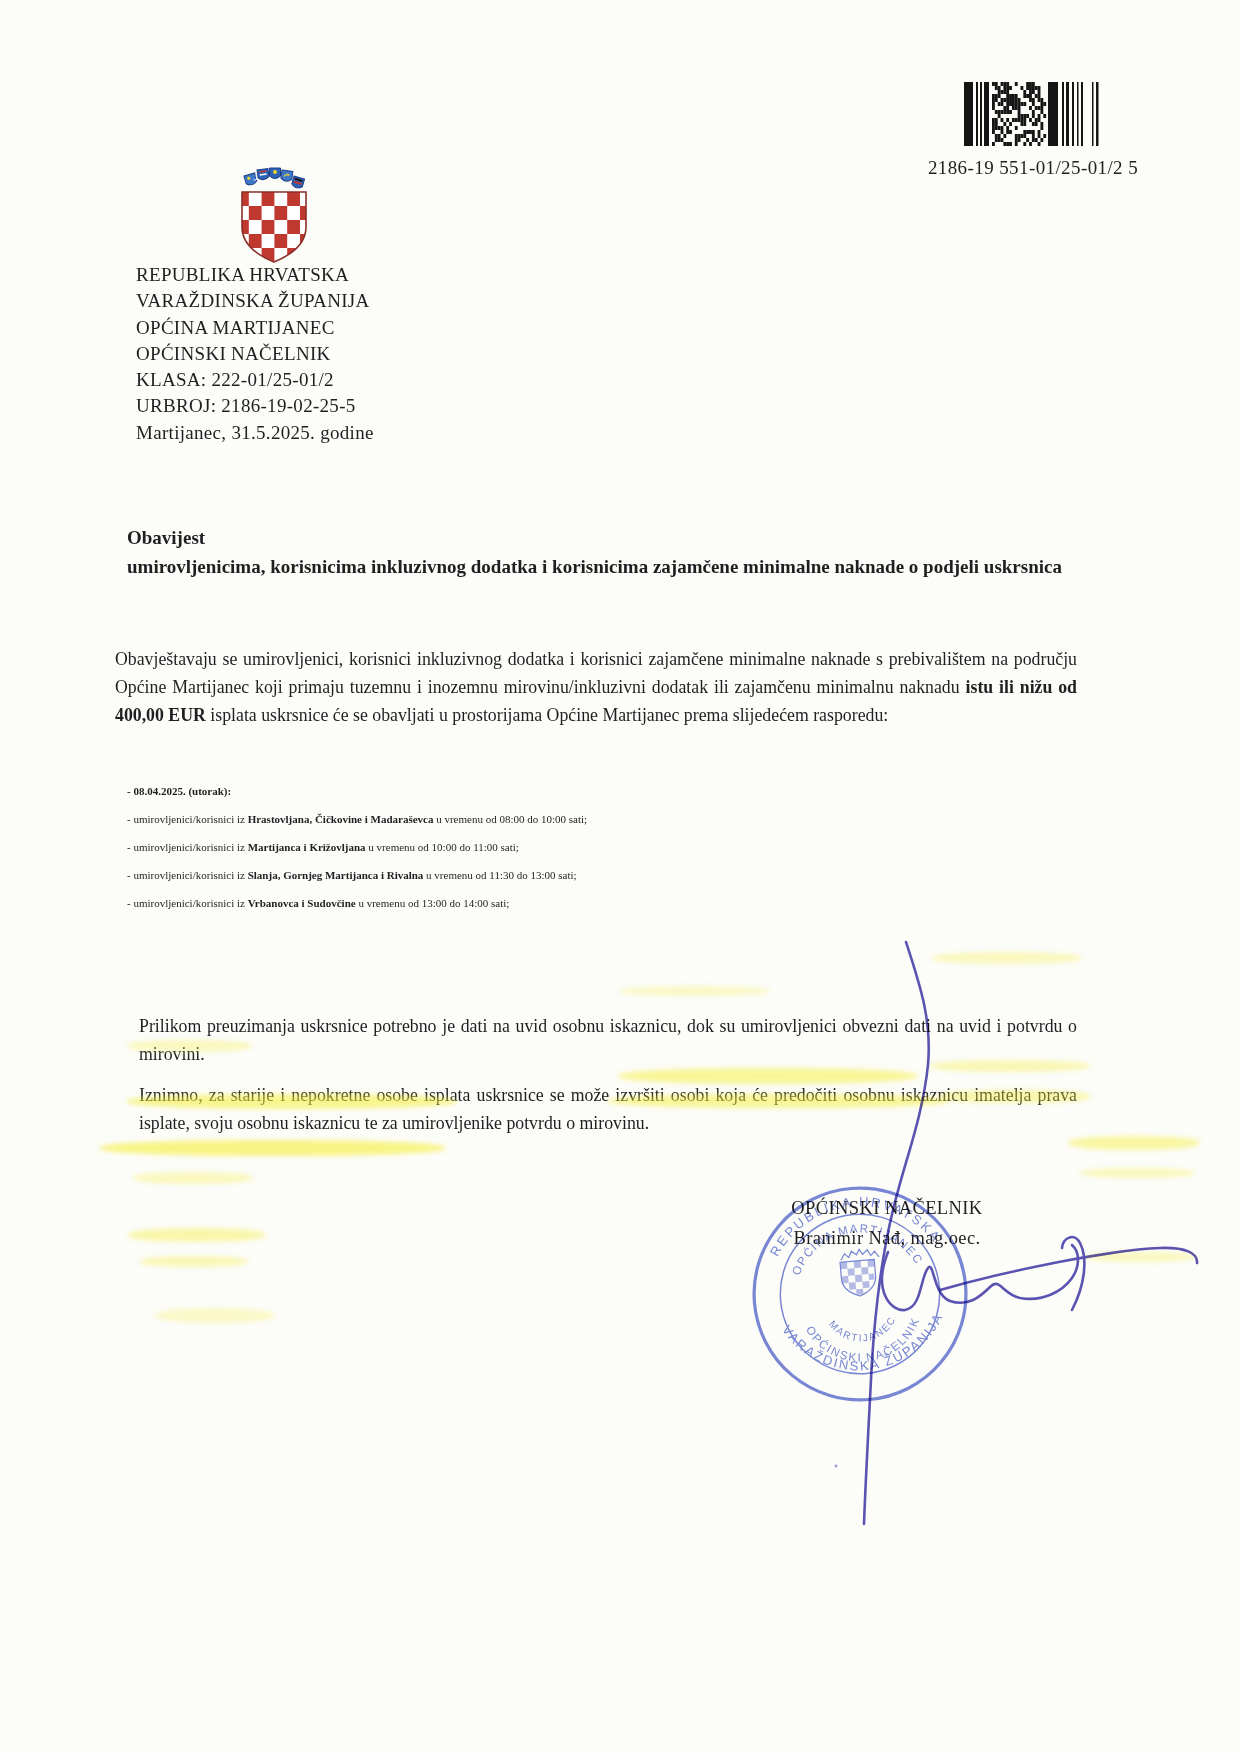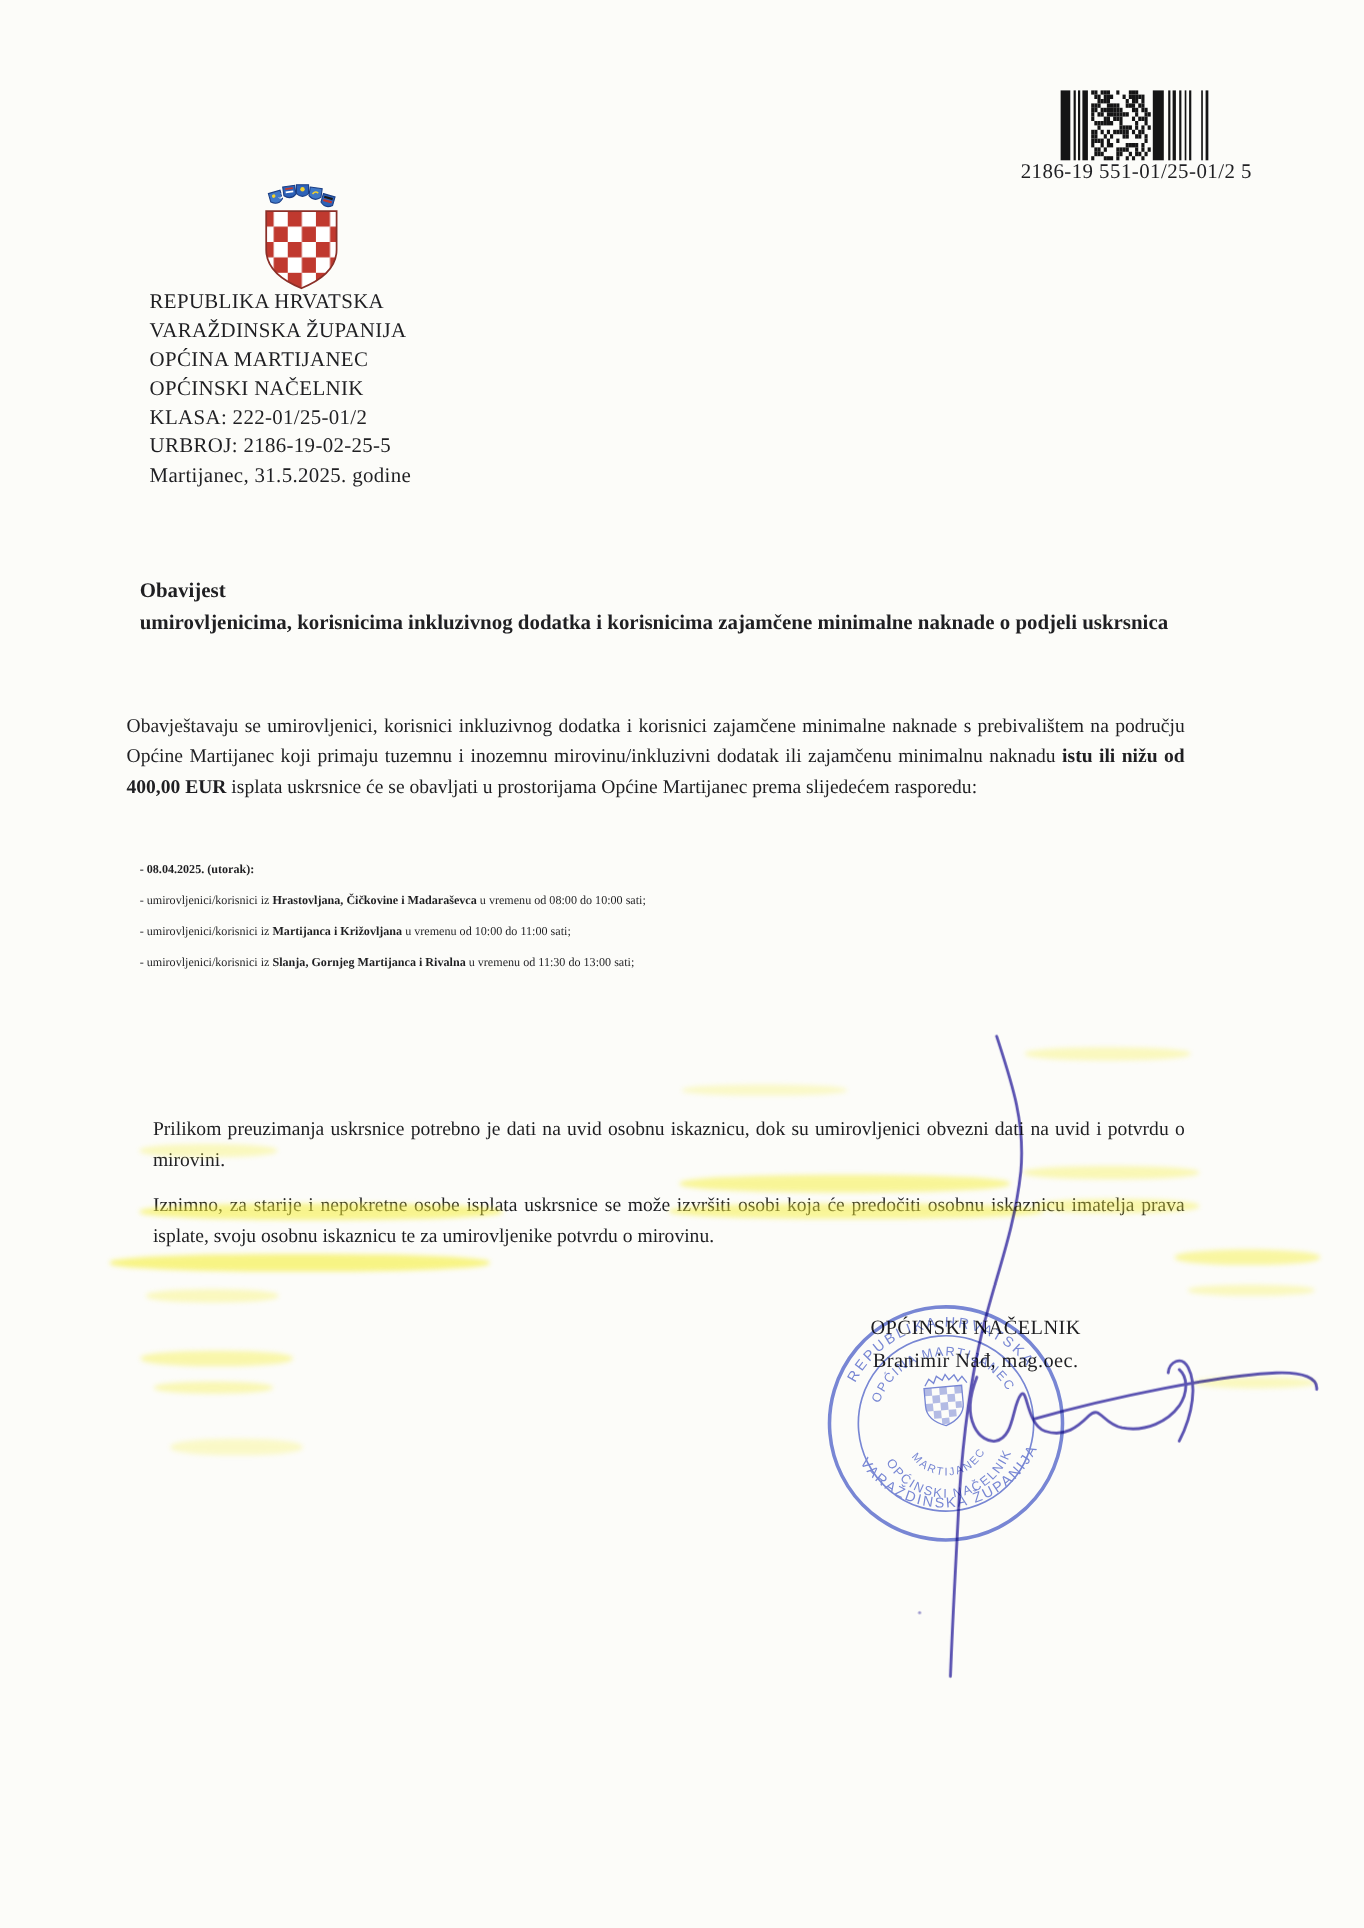--- a/index.html
+++ b/index.html
@@ -5,21 +5,21 @@
   html,body{margin:0;padding:0;background:#e8e8e8;}
   .page{
     position:relative;width:1240px;height:1753px;margin:0 auto;
     background:#fcfcf9;overflow:hidden;
     font-family:"Liberation Serif","DejaVu Serif",serif;
     color:#1f1f22;
   }
   
   .barcode-wrap{position:absolute;left:908px;top:82px;width:250px;text-align:center;}
   .barcode-svg{display:block;margin:0 auto;width:138px;height:64px;}
-  .barcode-num{font-size:19px;letter-spacing:.4px;margin-top:0;white-space:nowrap;font-family:Liberation Serif, serif;}
+  .barcode-num{font-size:19px;letter-spacing:.4px;margin-top:11px;white-space:nowrap;font-family:Liberation Serif, serif;}
   
   .coa{position:absolute;left:236px;top:164px;width:76px;height:102px;}
   
   .letterhead{position:absolute;left:136px;top:262px;font-size:19px;line-height:26.3px;letter-spacing:.3px;}
   
   .titleblock{position:absolute;left:127px;top:524px;width:962px;
     font-weight:bold;font-size:19px;line-height:28px;}
   .doc-title{margin:0 0 1px 0;}
   
   .intro{position:absolute;left:115px;top:627px;width:962px;font-size:17.8px;line-height:28px;text-align:justify;}
@@ -282,20 +282,21 @@
     <div class="doc-subtitle">umirovljenicima, korisnicima inkluzivnog dodatka i korisnicima zajamčene minimalne naknade o podjeli uskrsnica</div>
   </div>
 
   <p class="intro"><span>Obavještavaju se umirovljenici, korisnici inkluzivnog dodatka i korisnici zajamčene minimalne naknade s prebivalištem na području Općine Martijanec koji primaju tuzemnu i inozemnu mirovinu/inkluzivni dodatak ili zajamčenu minimalnu naknadu </span><b>istu ili nižu od 400,00 EUR</b><span> isplata uskrsnice će se obavljati u prostorijama Općine Martijanec prema slijedećem rasporedu:</span></p>
 
   <div class="schedule">
     <p><b>- 08.04.2025. (utorak):</b></p>
     <p><span>- umirovljenici/korisnici iz </span><b>Hrastovljana, Čičkovine i Madaraševca</b><span> u vremenu od 08:00 do 10:00 sati;</span></p>
     <p><span>- umirovljenici/korisnici iz </span><b>Martijanca i Križovljana</b><span> u vremenu od 10:00 do 11:00 sati;</span></p>
     <p><span>- umirovljenici/korisnici iz </span><b>Slanja, Gornjeg Martijanca i Rivalna</b><span> u vremenu od 11:30 do 13:00 sati;</span></p>
+    <p><span>- umirovljenici/korisnici iz </span><b>Vrbanovca i Sudovčine</b><span> u vremenu od 13:00 do 14:00 sati;</span></p>
   </div>
 
   <div class="notes">
     <p>Prilikom preuzimanja uskrsnice potrebno je dati na uvid osobnu iskaznicu, dok su umirovljenici obvezni dati na uvid i potvrdu o mirovini.</p>
     <p>Iznimno, za starije i nepokretne osobe isplata uskrsnice se može izvršiti osobi koja će predočiti osobnu iskaznicu imatelja prava isplate, svoju osobnu iskaznicu te za umirovljenike potvrdu o mirovinu.</p>
   </div>
 
   <div class="hl" style="left:618px;top:1068px;width:300px;height:16px;opacity:.5"></div>
   <div class="hl" style="left:930px;top:1060px;width:160px;height:12px;opacity:.35"></div>
   <div class="hl" style="left:127px;top:1040px;width:125px;height:12px;opacity:.3"></div>

